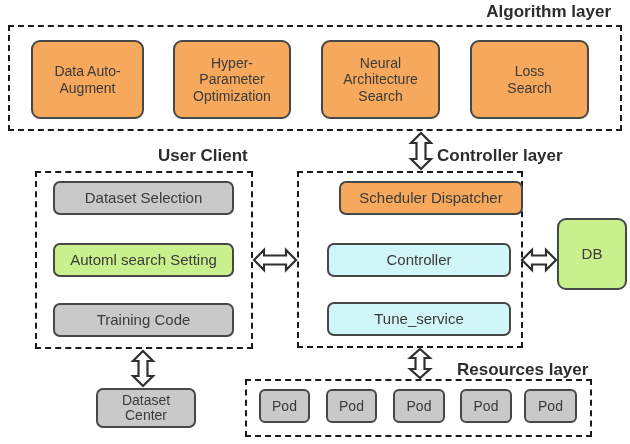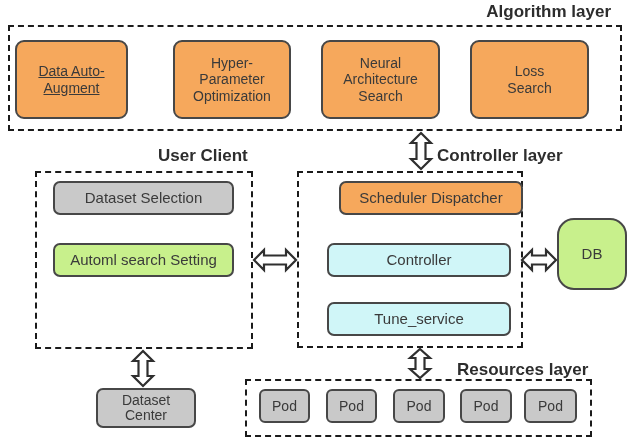--- a/index.html
+++ b/index.html
@@ -26,59 +26,60 @@
 </style>
 </head>
 <body>
 
 <div class="canvas">
 
   <div class="layer-label" style="top:2px;right:19px;">Algorithm layer</div>
 
   <div class="dashed" style="left:8px;top:25px;width:614px;height:106px;"></div>
 
-  <div class="node orange algo" style="left:15px;top:40px;width:113px;height:79px;text-decoration:underline;">Data Auto-
+  <div class="node orange algo" style="left:31px;top:40px;width:113px;height:79px;">Data Auto-
 Augment</div>
   <div class="node orange algo" style="left:173px;top:40px;width:118px;height:79px;">Hyper-
 Parameter
 Optimization</div>
   <div class="node orange algo" style="left:321px;top:40px;width:119px;height:79px;">Neural
 Architecture
 Search</div>
   <div class="node orange algo" style="left:470px;top:40px;width:119px;height:79px;">Loss
 Search</div>
 
   <svg class="arrow" style="left:408px;top:131px;" width="26" height="40" viewBox="0 0 26 40">
     <path d="M13,2 L23,12 L17.5,12 L17.5,28 L23,28 L13,38 L3,28 L8.5,28 L8.5,12 L3,12 Z"></path>
   </svg>
 
   <div class="layer-label" style="left:158px;top:146px;">User Client</div>
 
   <div class="dashed" style="left:35px;top:171px;width:218px;height:178px;"></div>
 
   <div class="node gray" style="left:53px;top:181px;width:181px;height:34px;">Dataset Selection</div>
   <div class="node green" style="left:53px;top:243px;width:181px;height:34px;">Automl search Setting</div>
+  <div class="node gray" style="left:53px;top:303px;width:181px;height:34px;">Training Code</div>
 
   <svg class="arrow" style="left:252px;top:246px;" width="46" height="28" viewBox="0 0 46 28">
     <path d="M2,14 L12,4 L12,9.5 L34,9.5 L34,4 L44,14 L34,24 L34,18.5 L12,18.5 L12,24 Z"></path>
   </svg>
 
   <div class="layer-label" style="left:437px;top:146px;">Controller layer</div>
 
   <div class="dashed" style="left:297px;top:171px;width:226px;height:177px;"></div>
 
   <div class="node orange" style="left:339px;top:181px;width:184px;height:34px;">Scheduler Dispatcher</div>
   <div class="node cyan" style="left:327px;top:243px;width:184px;height:34px;">Controller</div>
   <div class="node cyan" style="left:327px;top:302px;width:184px;height:34px;">Tune_service</div>
 
   <svg class="arrow" style="left:520px;top:246px;" width="38" height="28" viewBox="0 0 38 28">
     <path d="M2,14 L12,4 L12,9.5 L26,9.5 L26,4 L36,14 L26,24 L26,18.5 L12,18.5 L12,24 Z"></path>
   </svg>
 
-  <div class="node green" style="left:557px;top:218px;width:70px;height:72px;border-radius:17px;">DB</div>
+  <div class="node green" style="left:557px;top:218px;width:70px;height:72px;border-radius:9px;">DB</div>
 
   <svg class="arrow" style="left:130px;top:349px;" width="26" height="39" viewBox="0 0 26 39">
     <path d="M13,2 L23,12 L17.5,12 L17.5,27 L23,27 L13,37 L3,27 L8.5,27 L8.5,12 L3,12 Z"></path>
   </svg>
 
   <div class="node gray small" style="left:96px;top:388px;width:100px;height:40px;line-height:1.1;text-align:center;">Dataset
 Center</div>
 
   <svg class="arrow" style="left:407px;top:347px;" width="26" height="33" viewBox="0 0 26 33">
     <path d="M13,2 L23,11 L17.5,11 L17.5,22 L23,22 L13,31 L3,22 L8.5,22 L8.5,11 L3,11 Z"></path>

